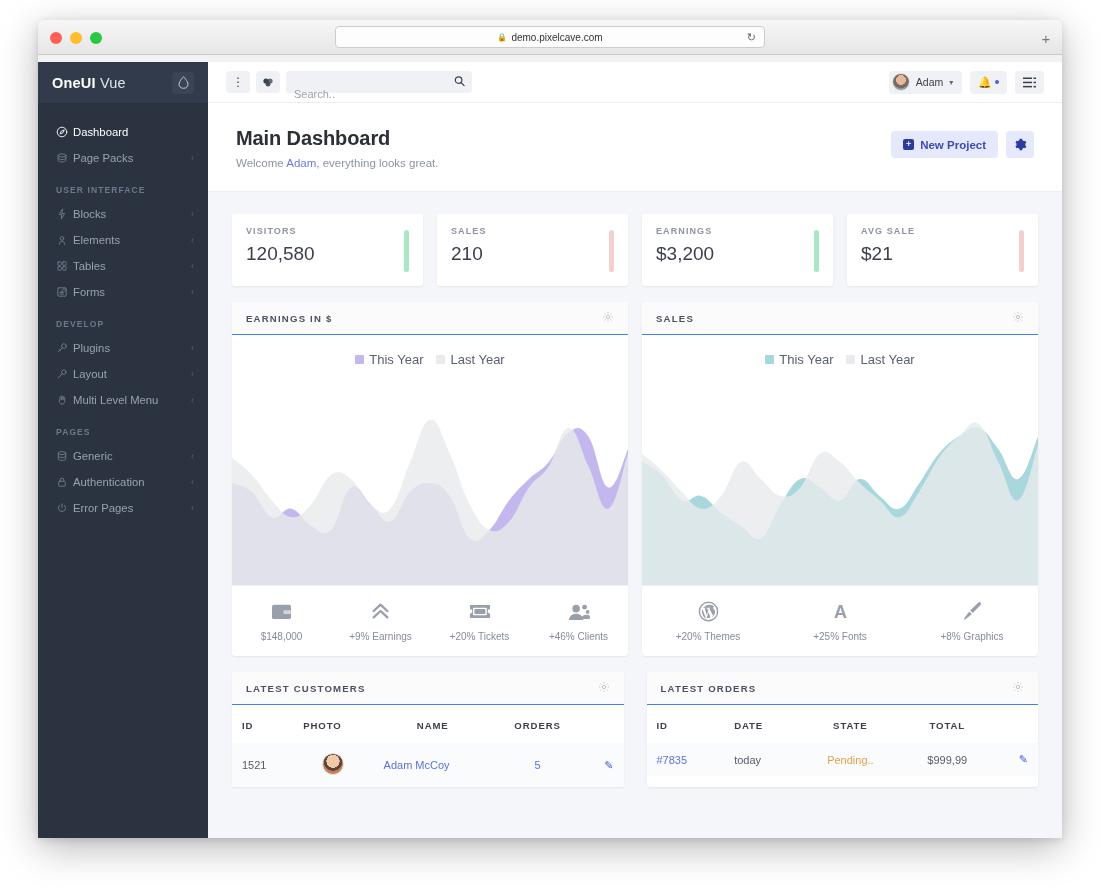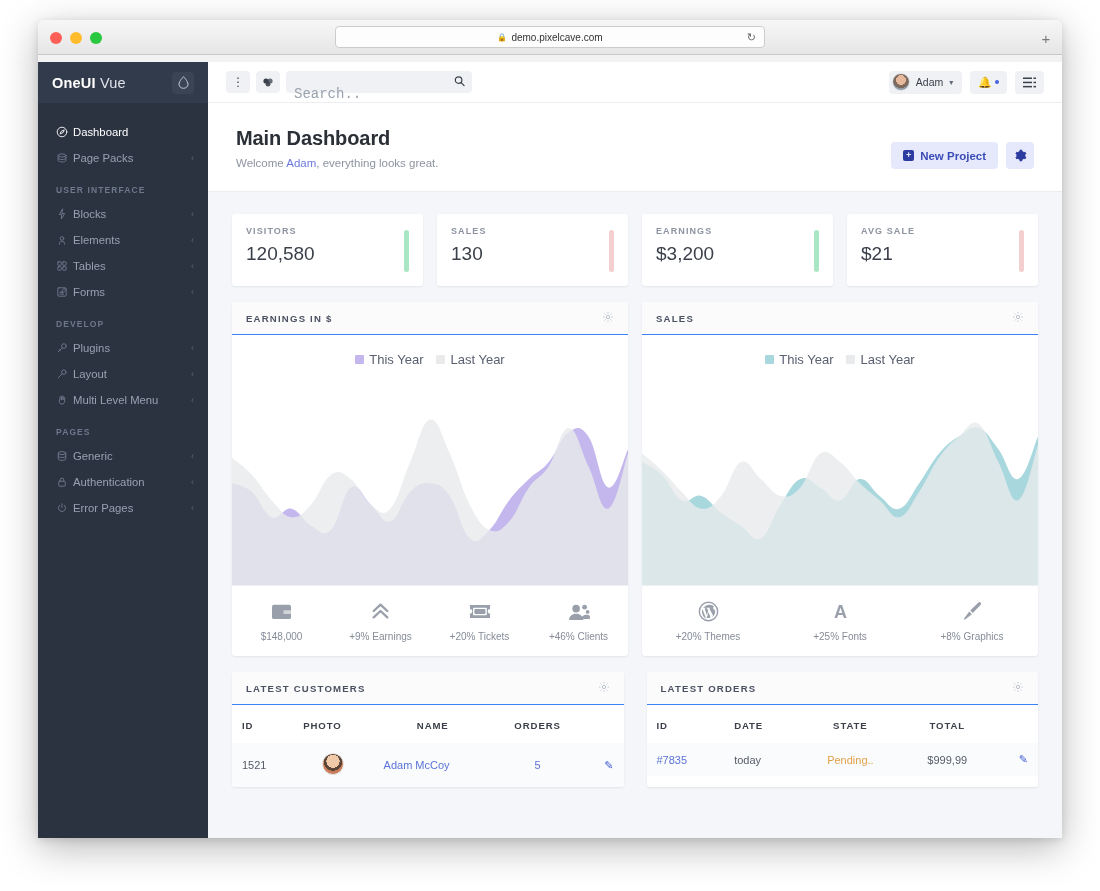--- a/index.html
+++ b/index.html
@@ -126,22 +126,22 @@
     display: flex; align-items: center; justify-content: center;
     font-size: 12px; cursor: pointer;
   }
   #search-box {
     width: 186px; height: 22px; border-radius: 4px;
     background: #f0f1f4; display: flex; align-items: center;
     padding: 0 8px; position: relative;
   }
   #search-input {
     border: 0; background: transparent; outline: none;
-    font-family: Liberation Mono, monospace;
-    font-size: 14px; color: #55606f; width: 150px; margin-top: 24px;
+    font-family: Liberation Sans, sans-serif;
+    font-size: 11px; color: #55606f; width: 150px; margin-top: 24px;
   }
   #search-input::placeholder { color: #9aa2ae; }
   #search-btn {
     position: absolute; right: 7px; top: 50%; transform: translateY(-50%);
     font-size: 11px; color: #3b414c; cursor: pointer;
   }
   .tb-right { display: flex; align-items: center; gap: 8px; }
   #user-chip {
     display: flex; align-items: center; gap: 6px;
     background: #f0f1f4; border-radius: 4px;
@@ -158,21 +158,21 @@
     display: flex; align-items: center; justify-content: center;
     padding: 0 8px; font-size: 11px; color: #3b414c; cursor: pointer;
     gap: 3px;
   }
   .bell-dot { width: 4px; height: 4px; border-radius: 50%; background: #4a63d8; }
 
   
   #page-header {
     background: #fff; padding: 24px 28px 22px 28px;
     border-bottom: 1px solid #eceef1;
-    display: flex; align-items: flex-end; justify-content: space-between; gap: 46px;
+    display: flex; align-items: flex-start; justify-content: space-between; gap: 46px;
   }
   #page-title { font-size: 20px; font-weight: bold; color: #2b2f36; letter-spacing: -0.1px; }
   #page-sub { font-size: 11.5px; color: #8d93a0; margin-top: 7px; }
   #page-sub .u { color: #6c7ae0; }
   .ph-actions { display: flex; gap: 8px; align-items: center; margin-top: 4px; }
   #new-project-btn {
     background: #e5e9fb; color: #3b4cb8;
     border: 0; border-radius: 4px;
     font-family: "Liberation Sans", sans-serif;
     font-size: 11.5px; font-weight: bold;
@@ -502,21 +502,21 @@
 
       <div id="content">
         <div id="stats-row">
             <div class="stat-card">
               <div class="stat-label">VISITORS</div>
               <div class="stat-value">120,580</div>
               <div class="stat-bar" style="background:#a8e6c4"></div>
             </div>
             <div class="stat-card">
               <div class="stat-label">SALES</div>
-              <div class="stat-value">130</div>
+              <div class="stat-value">210</div>
               <div class="stat-bar" style="background:#f3cfcf"></div>
             </div>
             <div class="stat-card">
               <div class="stat-label">EARNINGS</div>
               <div class="stat-value">$3,200</div>
               <div class="stat-bar" style="background:#a8e6c4"></div>
             </div>
             <div class="stat-card">
               <div class="stat-label">AVG SALE</div>
               <div class="stat-value">$21</div>

